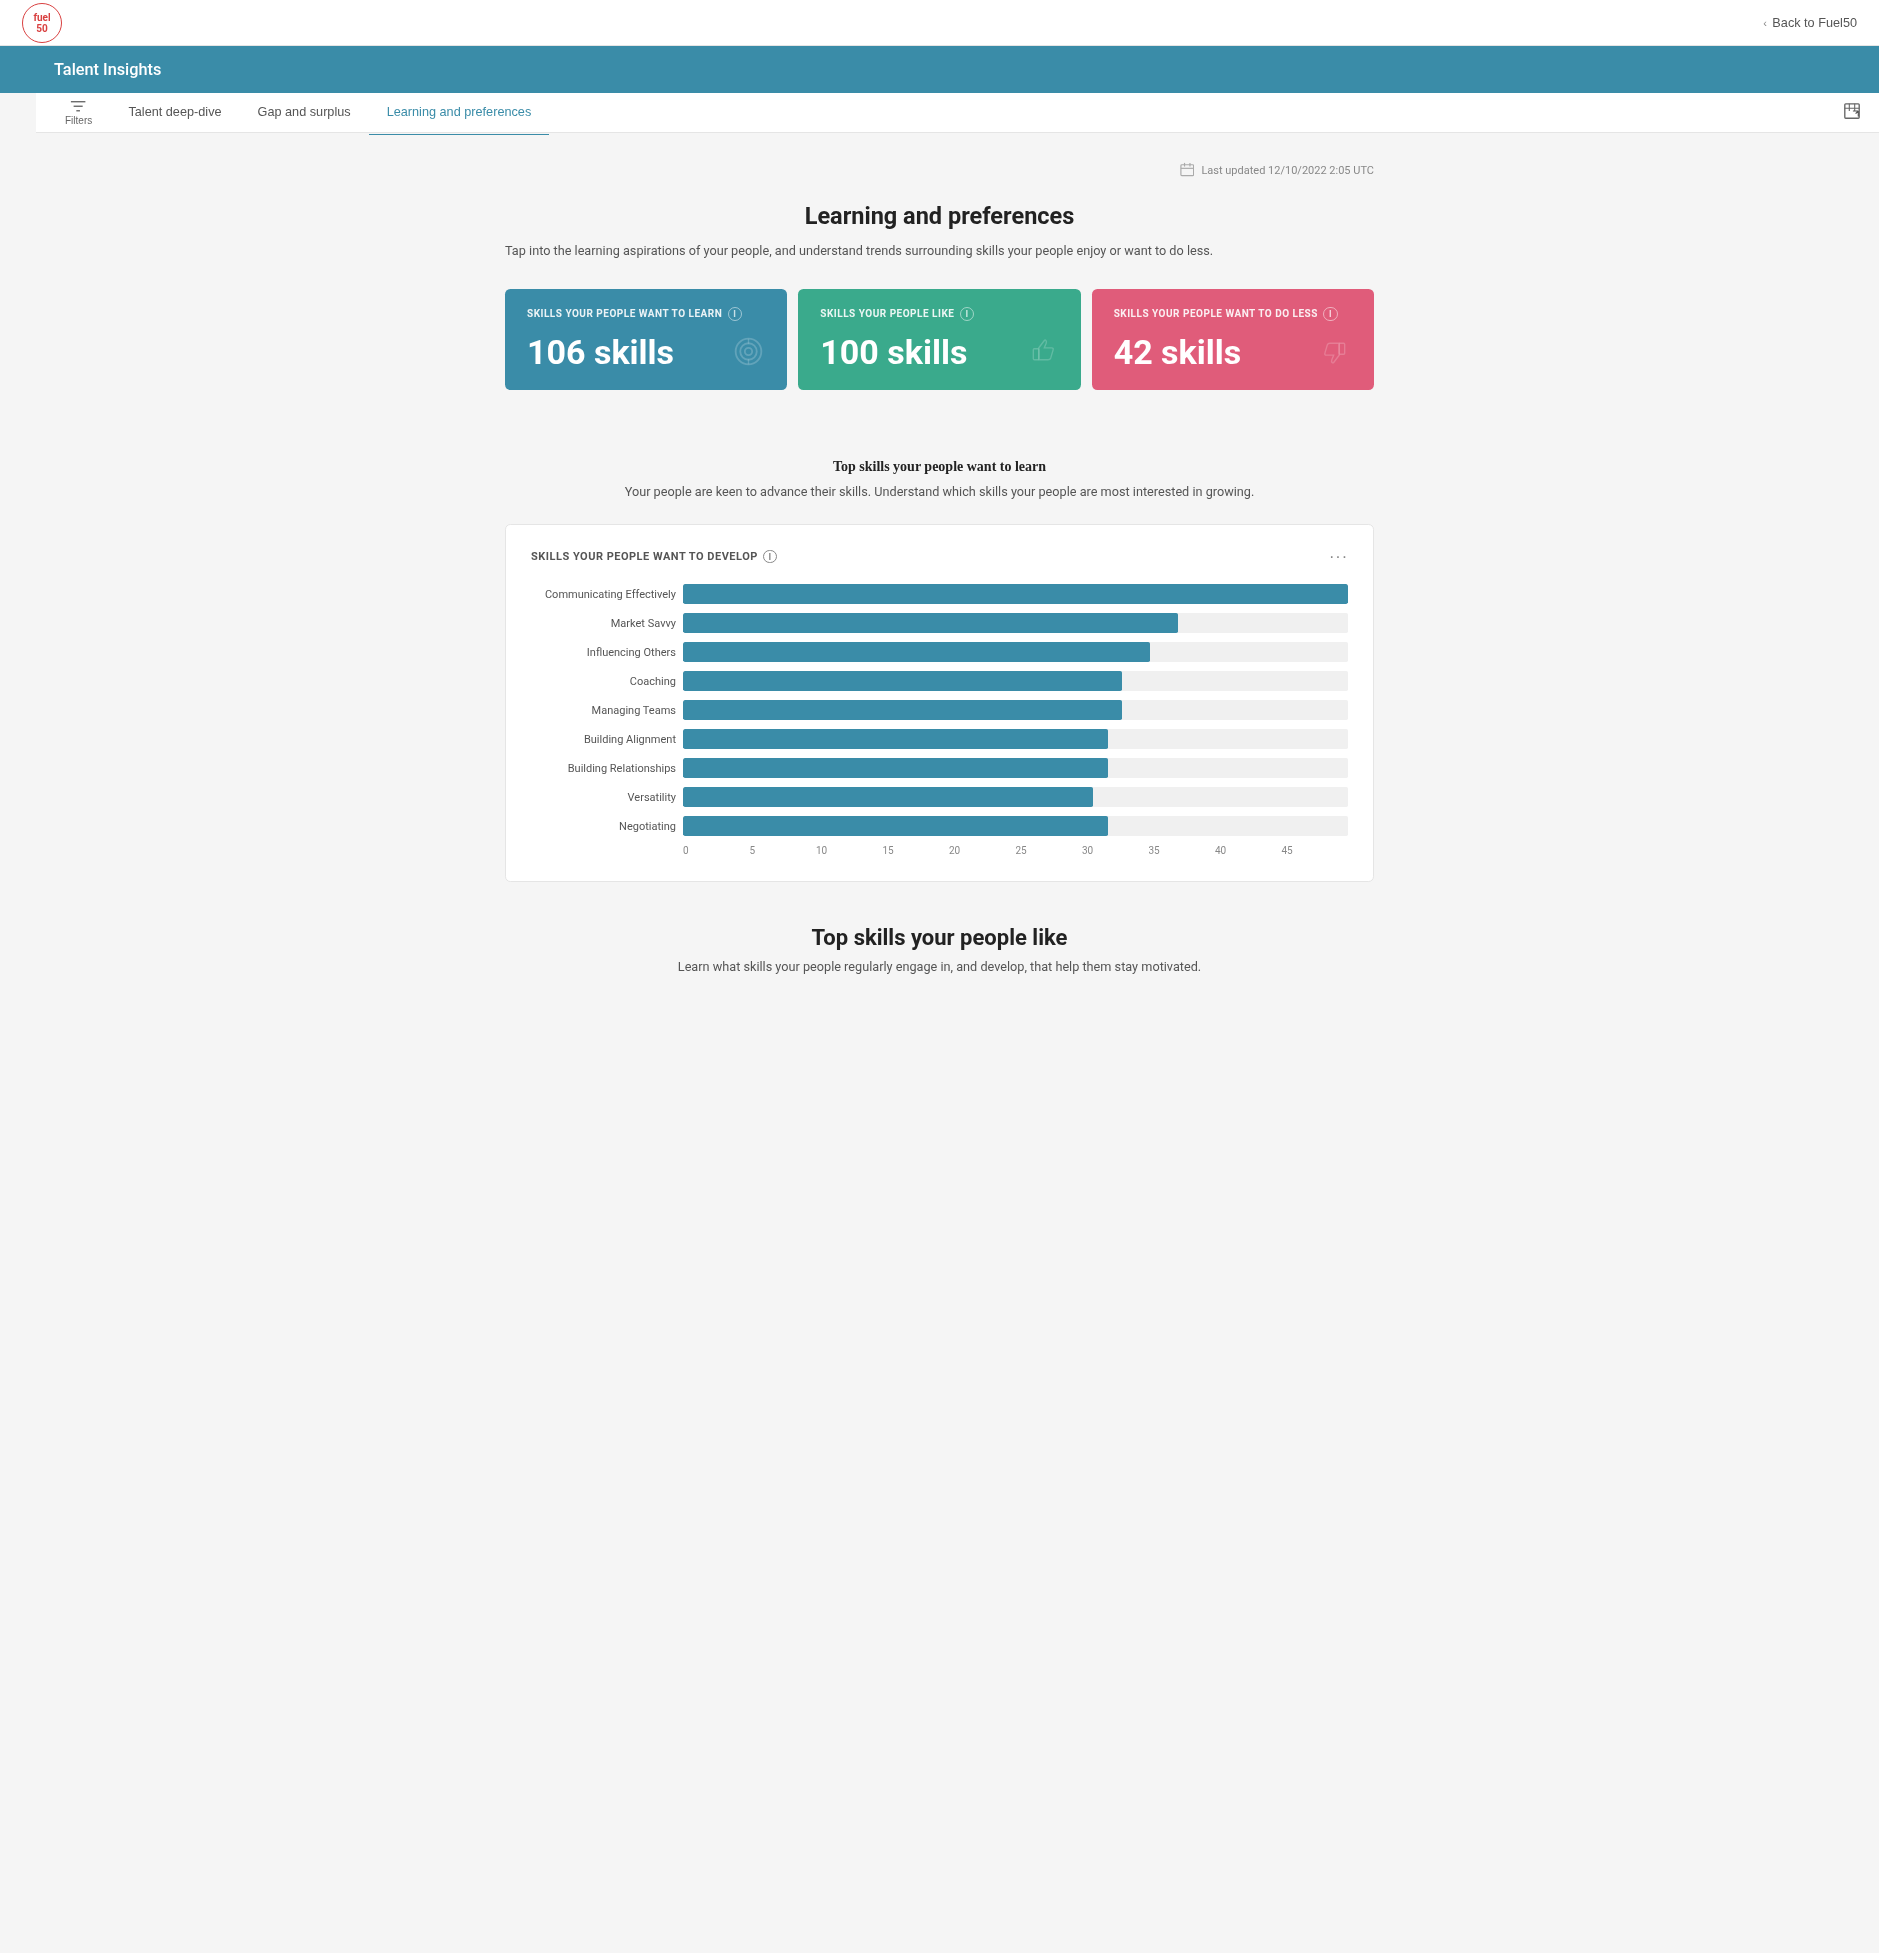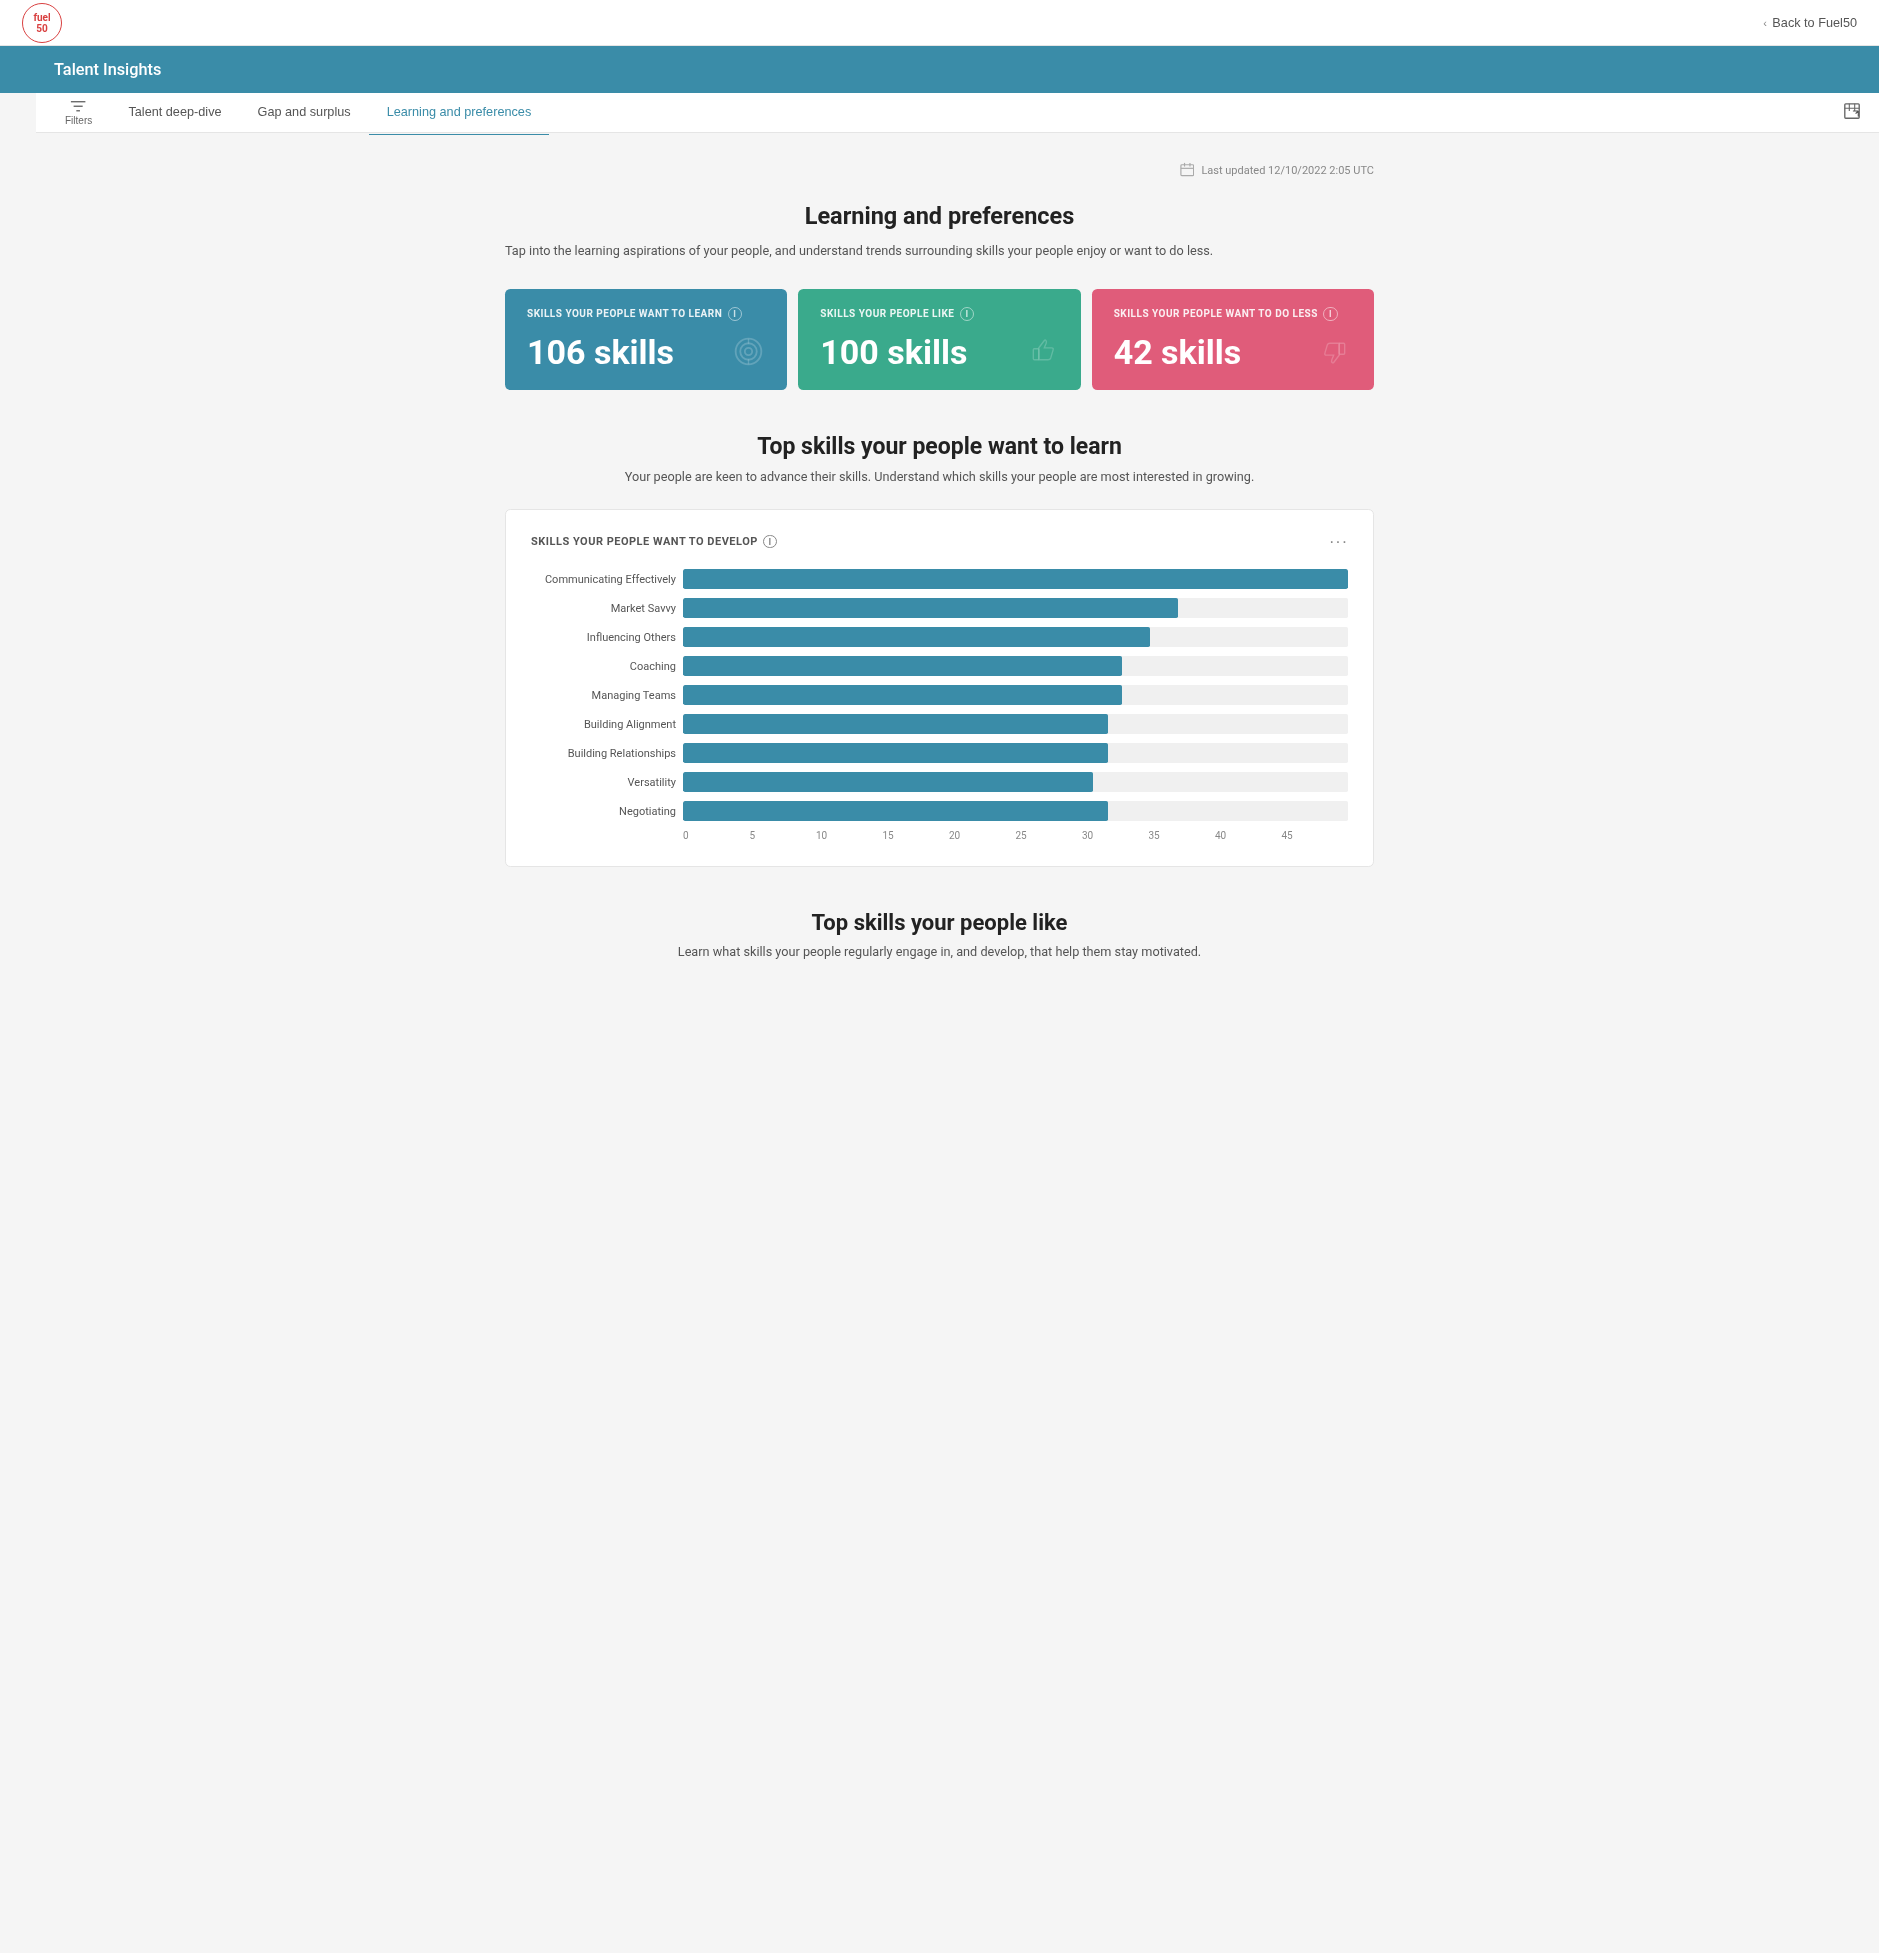--- a/index.html
+++ b/index.html
@@ -102,21 +102,21 @@
     .section-desc {
       text-align: left;
       font-size: 12.7px;
       color: #555;
       margin-bottom: 29px;
       line-height: 1.5;
     }
 
     
     .stat-cards {
-      display: flex; gap: 11px; margin-bottom: 43px; border-radius: 22px;
+      display: flex; gap: 11px; margin-bottom: 69px; border-radius: 22px;
     }
     .stat-card {
       flex: 1;
       border-radius: 5.4px;
       padding: 18px 22px;
       color: #fff;
       position: relative;
       overflow: hidden;
       min-height: 100px;
     }
@@ -141,24 +141,25 @@
       position: absolute;
       right: 22px;
       bottom: 16.3px;
       font-size: 25px;
       opacity: 0.4;
     }
 
     
     .chart-section-title {
       text-align: center;
-      font-size: 23px;
+      font-size: 14px;
       font-weight: 700;
       color: #222;
       margin-bottom: 9px;
+      font-family: Liberation Serif, serif;
     }
     .chart-section-desc {
       text-align: center;
       font-size: 12.7px;
       color: #555;
       margin-bottom: 25px;
     }
 
     .chart-container {
       background: #fff;

